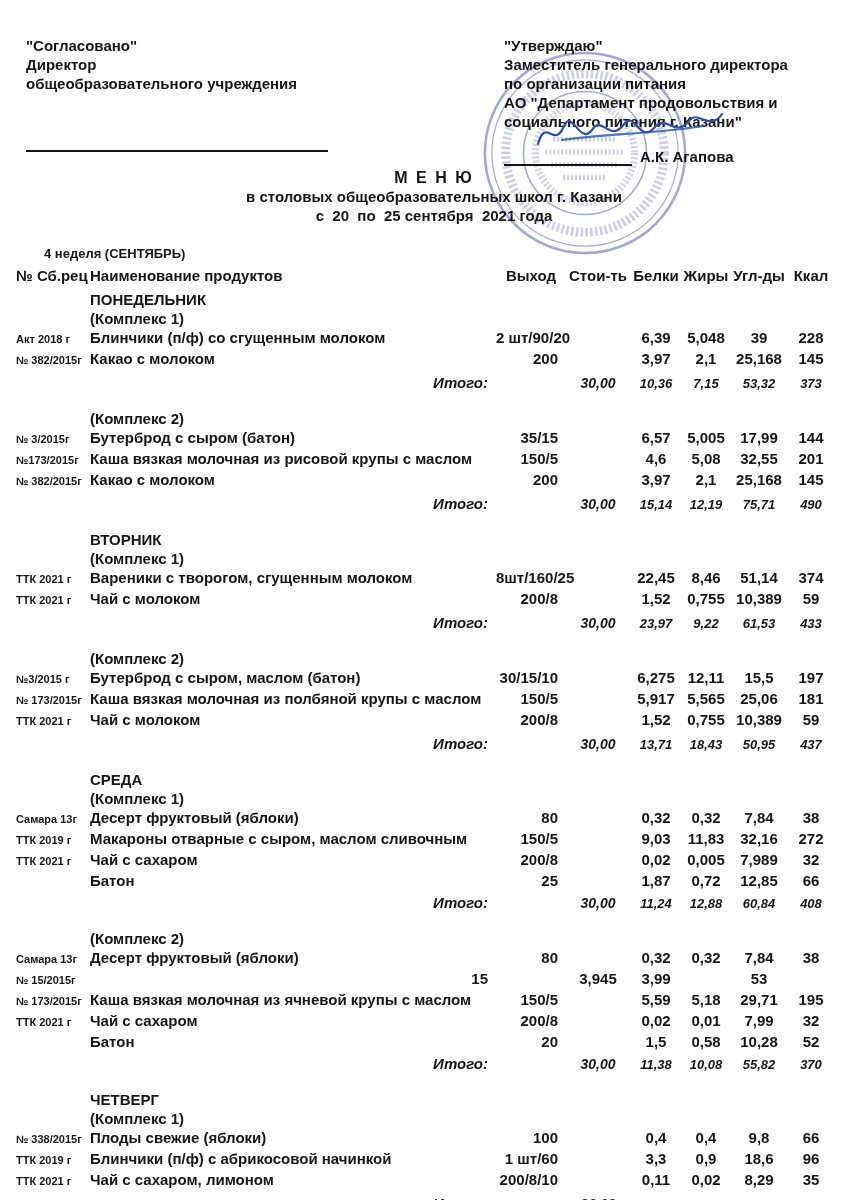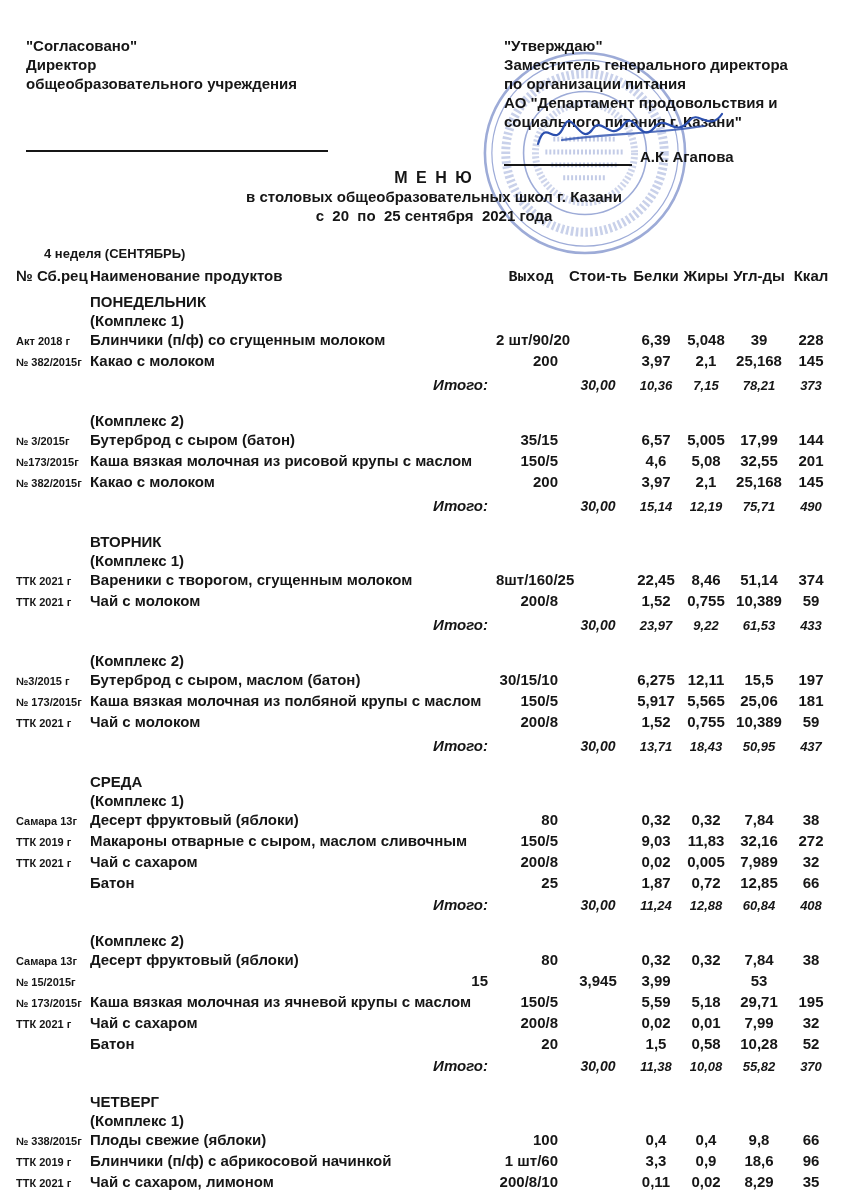--- a/index.html
+++ b/index.html
@@ -32,21 +32,21 @@
   
   .table { position:absolute; top:266px; left:14px; width:820px; }
   .row { display:grid; grid-template-columns:72px 410px 70px 64px 52px 48px 58px 46px;
          align-items:baseline; min-height:19px; line-height:19px; }
   .c-rec  { font-size:11px; padding-left:2px; white-space:nowrap; }
   .c-name { font-size:15px; padding-left:4px; white-space:nowrap; }
   .c-out  { font-size:15px; text-align:right; padding-right:8px; white-space:nowrap; }
   .c-cost { font-size:15px; text-align:center; }
   .c-num  { font-size:15px; text-align:center; }
   .head .c-rec { font-size:15px; }
-  .head .c-out { text-align:center; padding-right:0;font-family:Liberation Mono, monospace; }
+  .head .c-out { text-align:center; padding-right:0; }
   .day-row { margin-top:5px; }
   .total-row { margin-top:3px; margin-bottom:16px;font-style:italic; }
   .total-row .c-name { text-align:right; padding-right:8px; }
   .total-row .c-num  { font-size:13px; }
   .total-row .c-cost { font-size:14px; }
 </style>
 </head>
 <body>
 
 <div class="doc">
@@ -149,21 +149,21 @@
           <span class="c-num">25,168</span>
           <span class="c-num">145</span>
         </div>
         <div class="row total-row">
           <span class="c-rec"></span>
           <span class="c-name">Итого:</span>
           <span class="c-out"></span>
           <span class="c-cost">30,00</span>
           <span class="c-num">10,36</span>
           <span class="c-num">7,15</span>
-          <span class="c-num">78,21</span>
+          <span class="c-num">53,32</span>
           <span class="c-num">373</span>
         </div>
         <div class="row complex-row">
           <span class="c-rec"></span>
           <span class="c-name">(Комплекс 2)</span>
           <span class="c-out"></span>
           <span class="c-cost"></span>
           <span class="c-num"></span>
           <span class="c-num"></span>
           <span class="c-num"></span>

